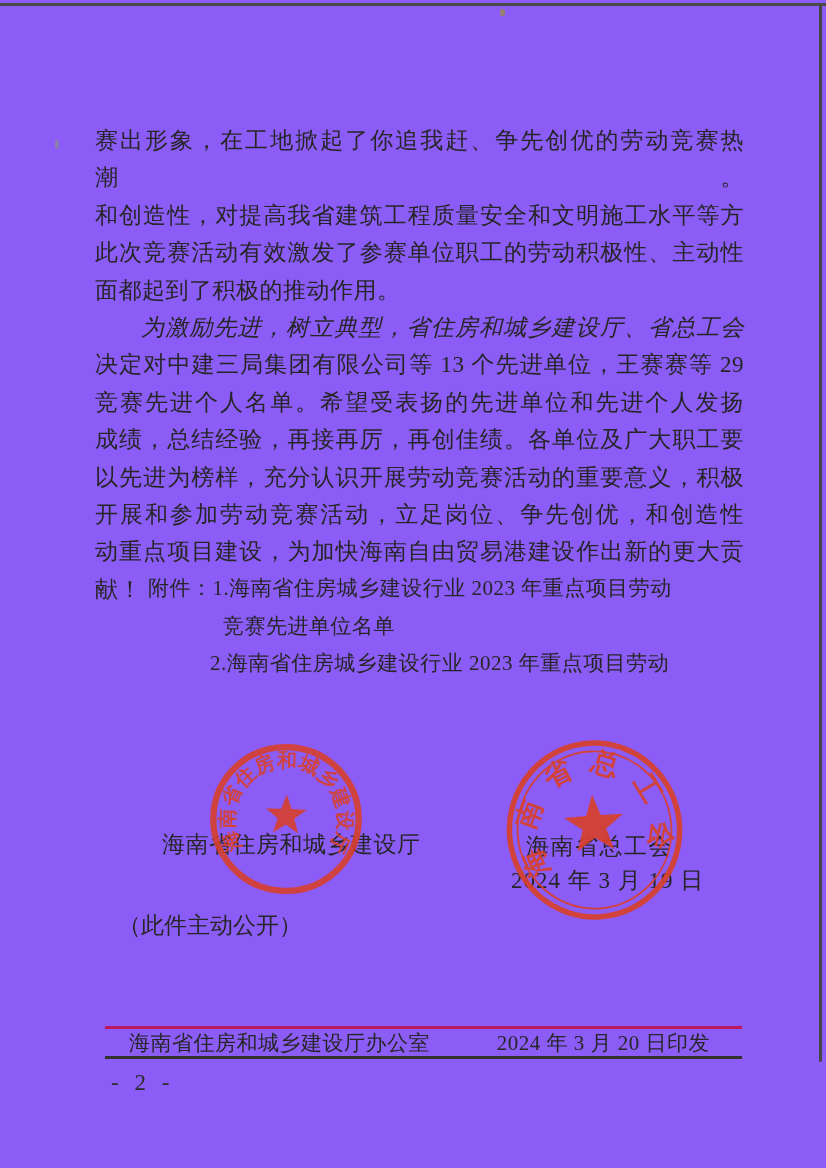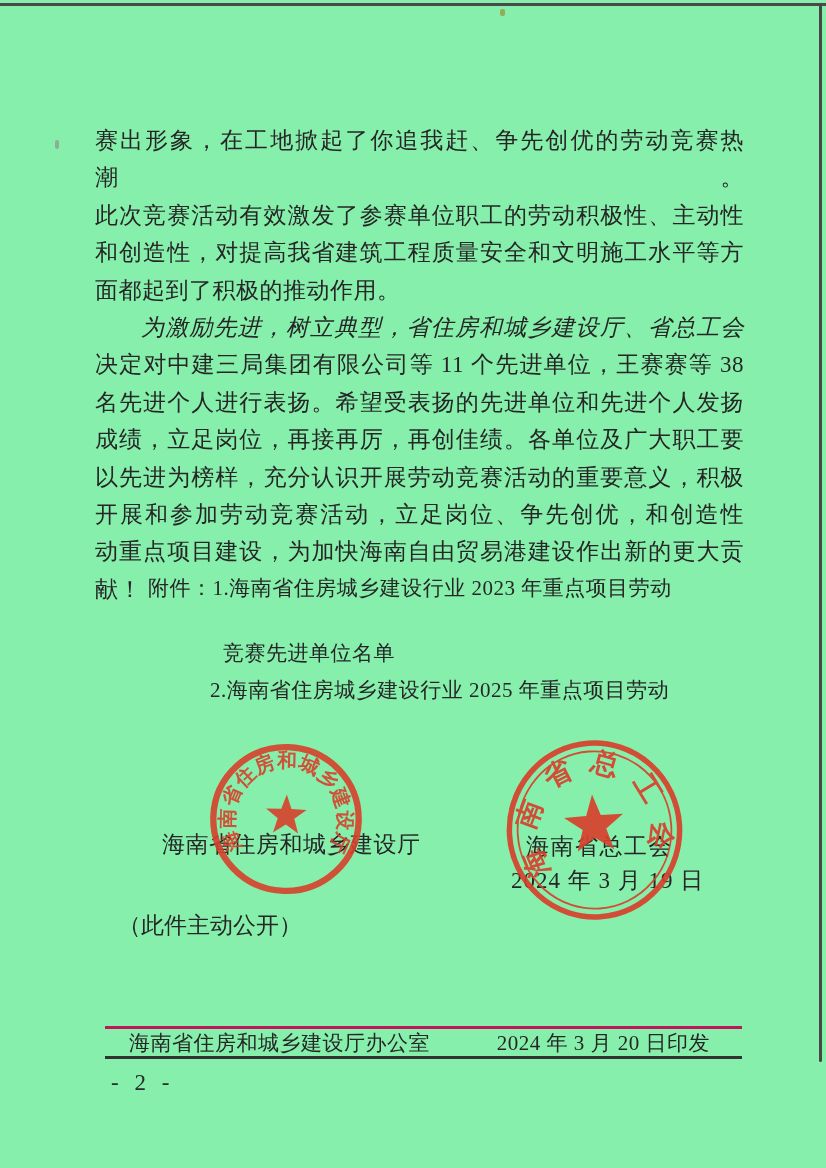--- a/index.html
+++ b/index.html
@@ -3,21 +3,21 @@
 <meta charset="utf-8">
 <style>
   html,body{margin:0;padding:0;}
   body{
     width:826px;height:1168px;
     background:#ffffff;
     font-family:"Liberation Serif","DejaVu Serif",serif;
   }
   .page{
     position:relative;width:826px;height:1168px;
-    background:#86efac;overflow:hidden;color:#232323;
+    background:#8b5cf6;overflow:hidden;color:#232323;
   }
   
   .scan-top-line{position:absolute;left:0;top:3px;width:826px;height:3px;background:#4a4a48;}
   .scan-right-line{position:absolute;left:819px;top:4px;width:3px;height:1058px;background:#474745;border-radius:0 0 2px 2px;}
   .speck-a{position:absolute;left:55px;top:140px;width:4px;height:9px;background:#8f8d88;opacity:.65;border-radius:2px;}
   .speck-b{position:absolute;left:500px;top:9px;width:5px;height:7px;background:#9c8d3a;opacity:.7;border-radius:2px;}
 
   
   .body-block{
     position:absolute;left:95px;top:122px;width:649px;
@@ -25,21 +25,21 @@
   }
   .line{white-space:nowrap;}
   .jl{text-align:justify;text-align-last:justify;white-space:normal;}
   .indent2{padding-left:46px;font-style:italic;}
 
   .attachment-block{
     position:absolute;left:95px;top:570px;width:649px;
     font-size:21px;line-height:37.6px;letter-spacing:.5px;color:#262626;
   }
   .att-1{padding-left:53px;}
-  .att-2{padding-left:128px;margin-top:27px;}
+  .att-2{padding-left:128px;}
   .att-3{padding-left:115px;}
 
   
   .sig{position:absolute;font-size:23px;color:#262626;white-space:nowrap;z-index:1;}
   .sig-left-org{left:162px;top:829px;letter-spacing:.5px;}
   .sig-right-org{left:526px;top:831px;letter-spacing:1.5px;}
   .sig-date{left:511px;top:865px;letter-spacing:1px;}
   .disclosure-note{position:absolute;left:118px;top:910px;font-size:23px;letter-spacing:0;color:#262626;z-index:1;}
 
   
@@ -68,37 +68,37 @@
 
 <div class="page">
 
   <div class="scan-top-line"></div>
   <div class="scan-right-line"></div>
   <div class="speck-a"></div>
   <div class="speck-b"></div>
 
   <div class="body-block">
     <div class="line jl">赛出形象，在工地掀起了你追我赶、争先创优的劳动竞赛热潮。</div>
+    <div class="line jl">和创造性，对提高我省建筑工程质量安全和文明施工水平等方</div>
     <div class="line jl">此次竞赛活动有效激发了参赛单位职工的劳动积极性、主动性</div>
-    <div class="line jl">和创造性，对提高我省建筑工程质量安全和文明施工水平等方</div>
     <div class="line">面都起到了积极的推动作用。</div>
     <div class="line jl indent2">为激励先进，树立典型，省住房和城乡建设厅、省总工会</div>
-    <div class="line jl">决定对中建三局集团有限公司等 11 个先进单位，王赛赛等 38</div>
-    <div class="line jl">名先进个人进行表扬。希望受表扬的先进单位和先进个人发扬</div>
-    <div class="line jl">成绩，立足岗位，再接再厉，再创佳绩。各单位及广大职工要</div>
+    <div class="line jl">决定对中建三局集团有限公司等 13 个先进单位，王赛赛等 29</div>
+    <div class="line jl">竞赛先进个人名单。希望受表扬的先进单位和先进个人发扬</div>
+    <div class="line jl">成绩，总结经验，再接再厉，再创佳绩。各单位及广大职工要</div>
     <div class="line jl">以先进为榜样，充分认识开展劳动竞赛活动的重要意义，积极</div>
     <div class="line jl">开展和参加劳动竞赛活动，立足岗位、争先创优，和创造性</div>
     <div class="line jl">动重点项目建设，为加快海南自由贸易港建设作出新的更大贡</div>
     <div class="line">献！</div>
   </div>
 
   <div class="attachment-block">
     <div class="line att-1">附件：1.海南省住房城乡建设行业 2023 年重点项目劳动</div>
     <div class="line att-2">竞赛先进单位名单</div>
-    <div class="line att-3">2.海南省住房城乡建设行业 2025 年重点项目劳动</div>
+    <div class="line att-3">2.海南省住房城乡建设行业 2023 年重点项目劳动</div>
   </div>
 
   <div class="sig sig-left-org">海南省住房和城乡建设厅</div>
   <div class="sig sig-right-org">海南省总工会</div>
   <div class="sig sig-date">2024 年 3 月 19 日</div>
   <div class="disclosure-note">（此件主动公开）</div>
 
   <svg class="seal seal-left" viewBox="0 0 200 200">
     <ellipse cx="100" cy="100" rx="92" ry="91" fill="none" stroke="#d8402c" stroke-width="8"></ellipse>
     <polygon fill="#d8402c" points="100,69 106.5,87.1 125.7,87.7 110.5,99.4 115.9,117.8 100,107 84.1,117.8 89.5,99.4 74.3,87.7 93.5,87.1"></polygon>

